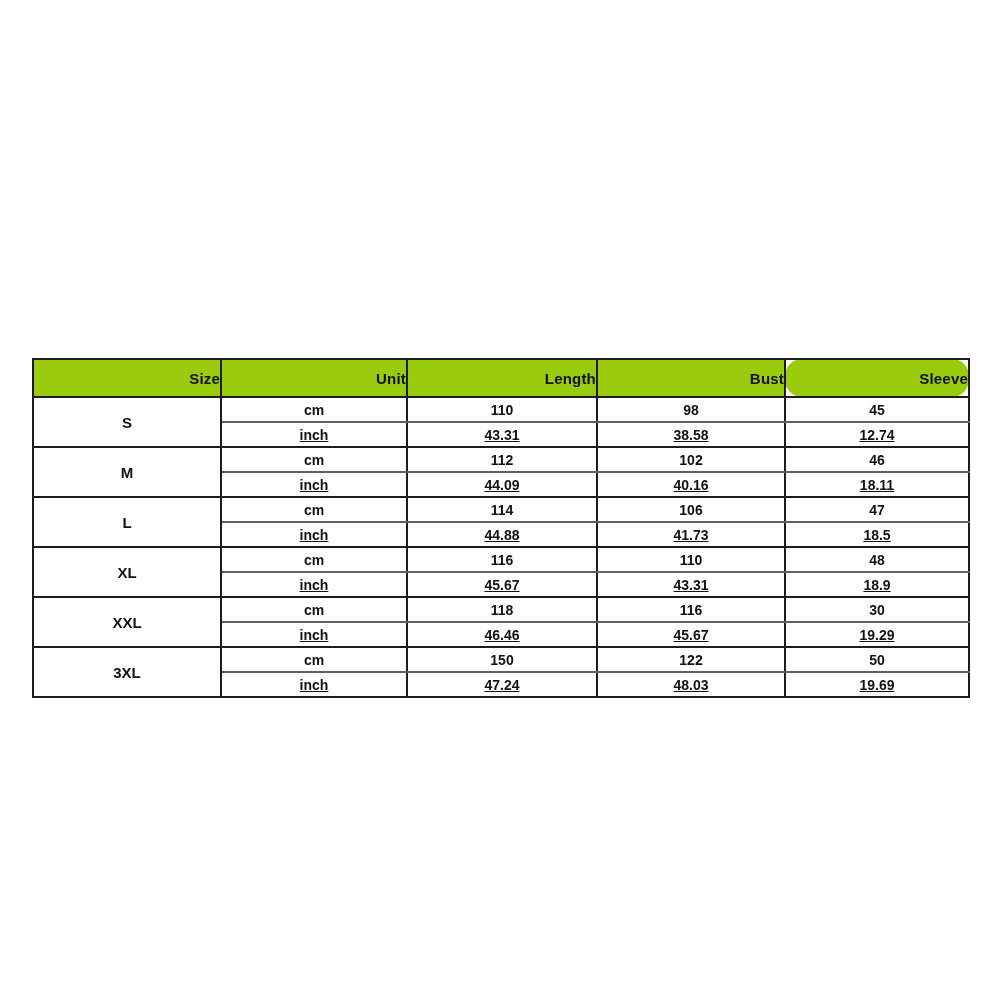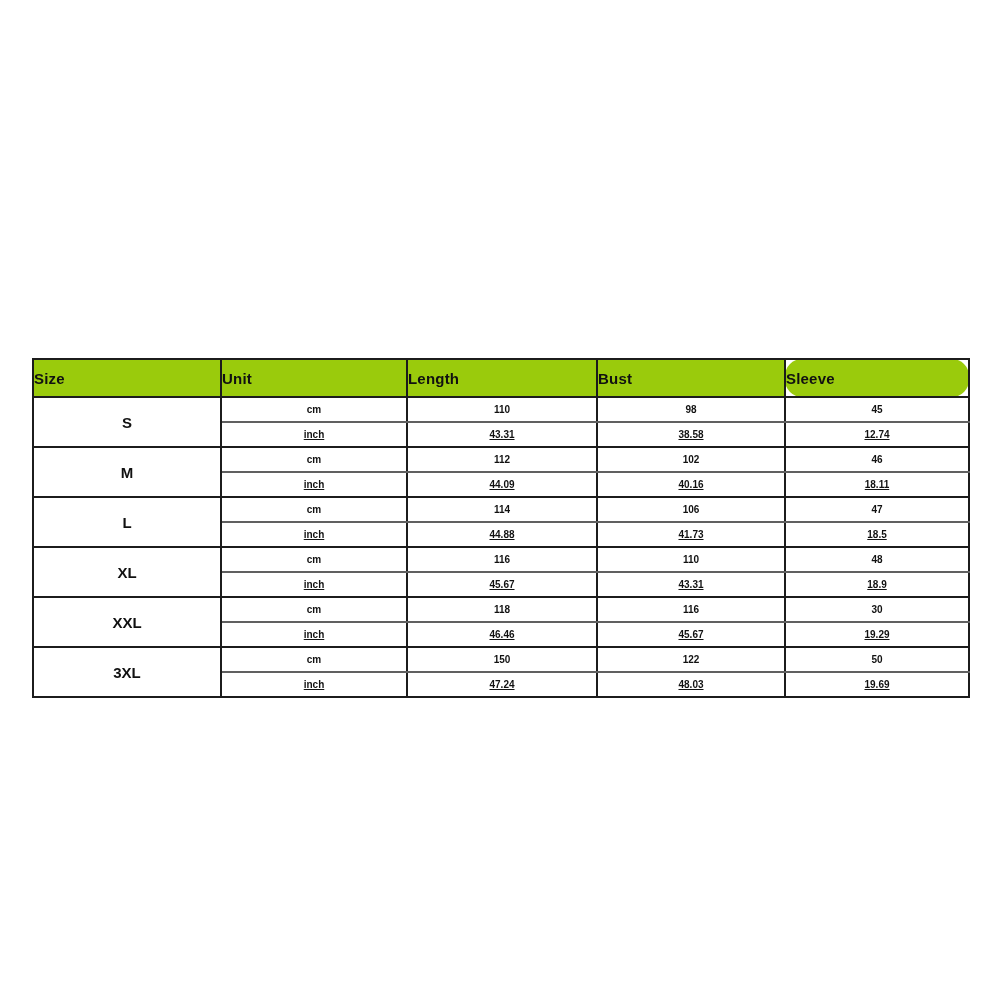--- a/index.html
+++ b/index.html
@@ -38,32 +38,32 @@
   table.size-chart col.c-sleeve { width: 184px; }
 
   
   table.size-chart thead th {
     background: #9ACB0C;
     color: #111111;
     font-weight: bold;
     font-size: 15px;
     letter-spacing: 0.2px;
     height: 36px;
-    text-align: left;
+    text-align: right;
     vertical-align: middle;
     border-right: 2px solid #1c1c1c;
     border-bottom: 2px solid #1c1c1c;
     padding: 0;
   }
   table.size-chart thead th:last-child { border-right: none; border-radius: 17px; }
 
   
   table.size-chart tbody td {
     font-weight: bold;
-    font-size: 10px;
+    font-size: 14px;
     color: #111111;
     text-align: center;
     vertical-align: middle;
     height: 23px;
     padding: 0;
     background: #ffffff;
     border-right: 2px solid #1c1c1c;
   }
   table.size-chart tbody td:last-child { border-right: none; }
 

